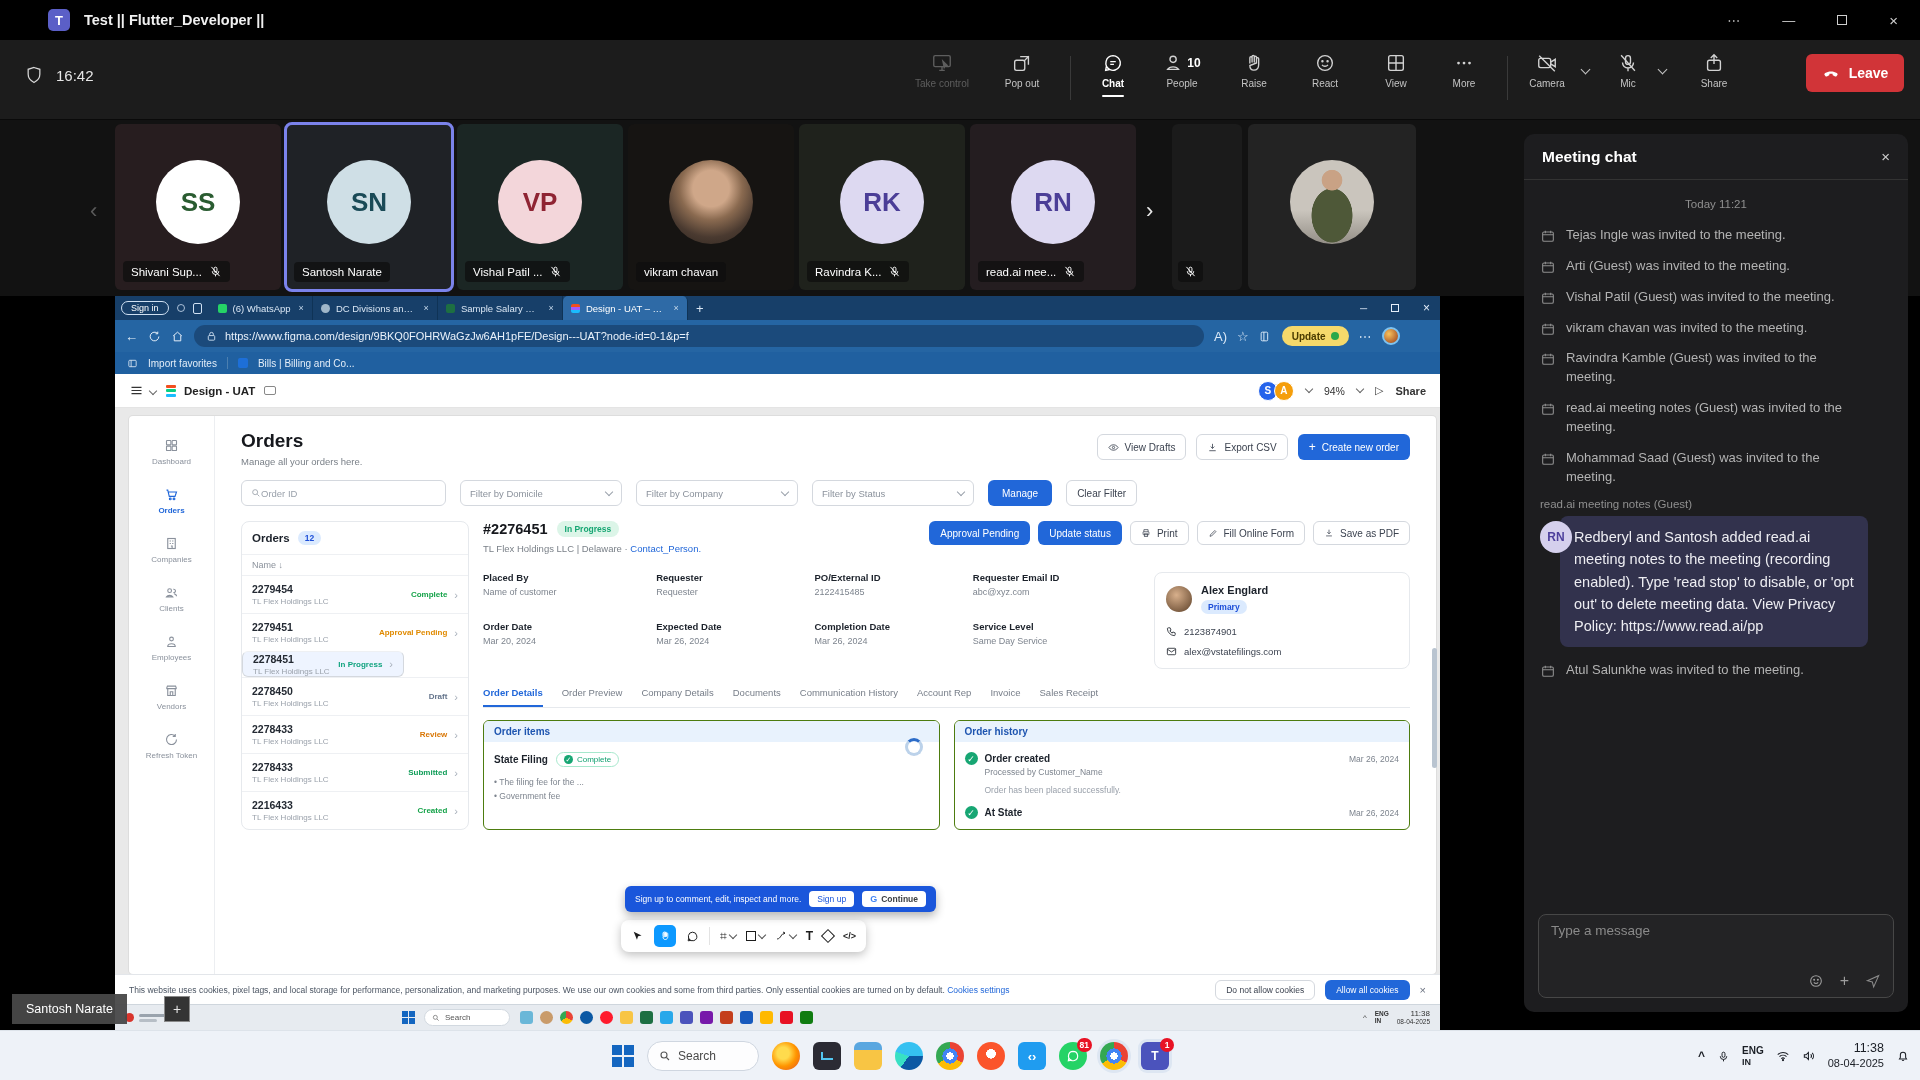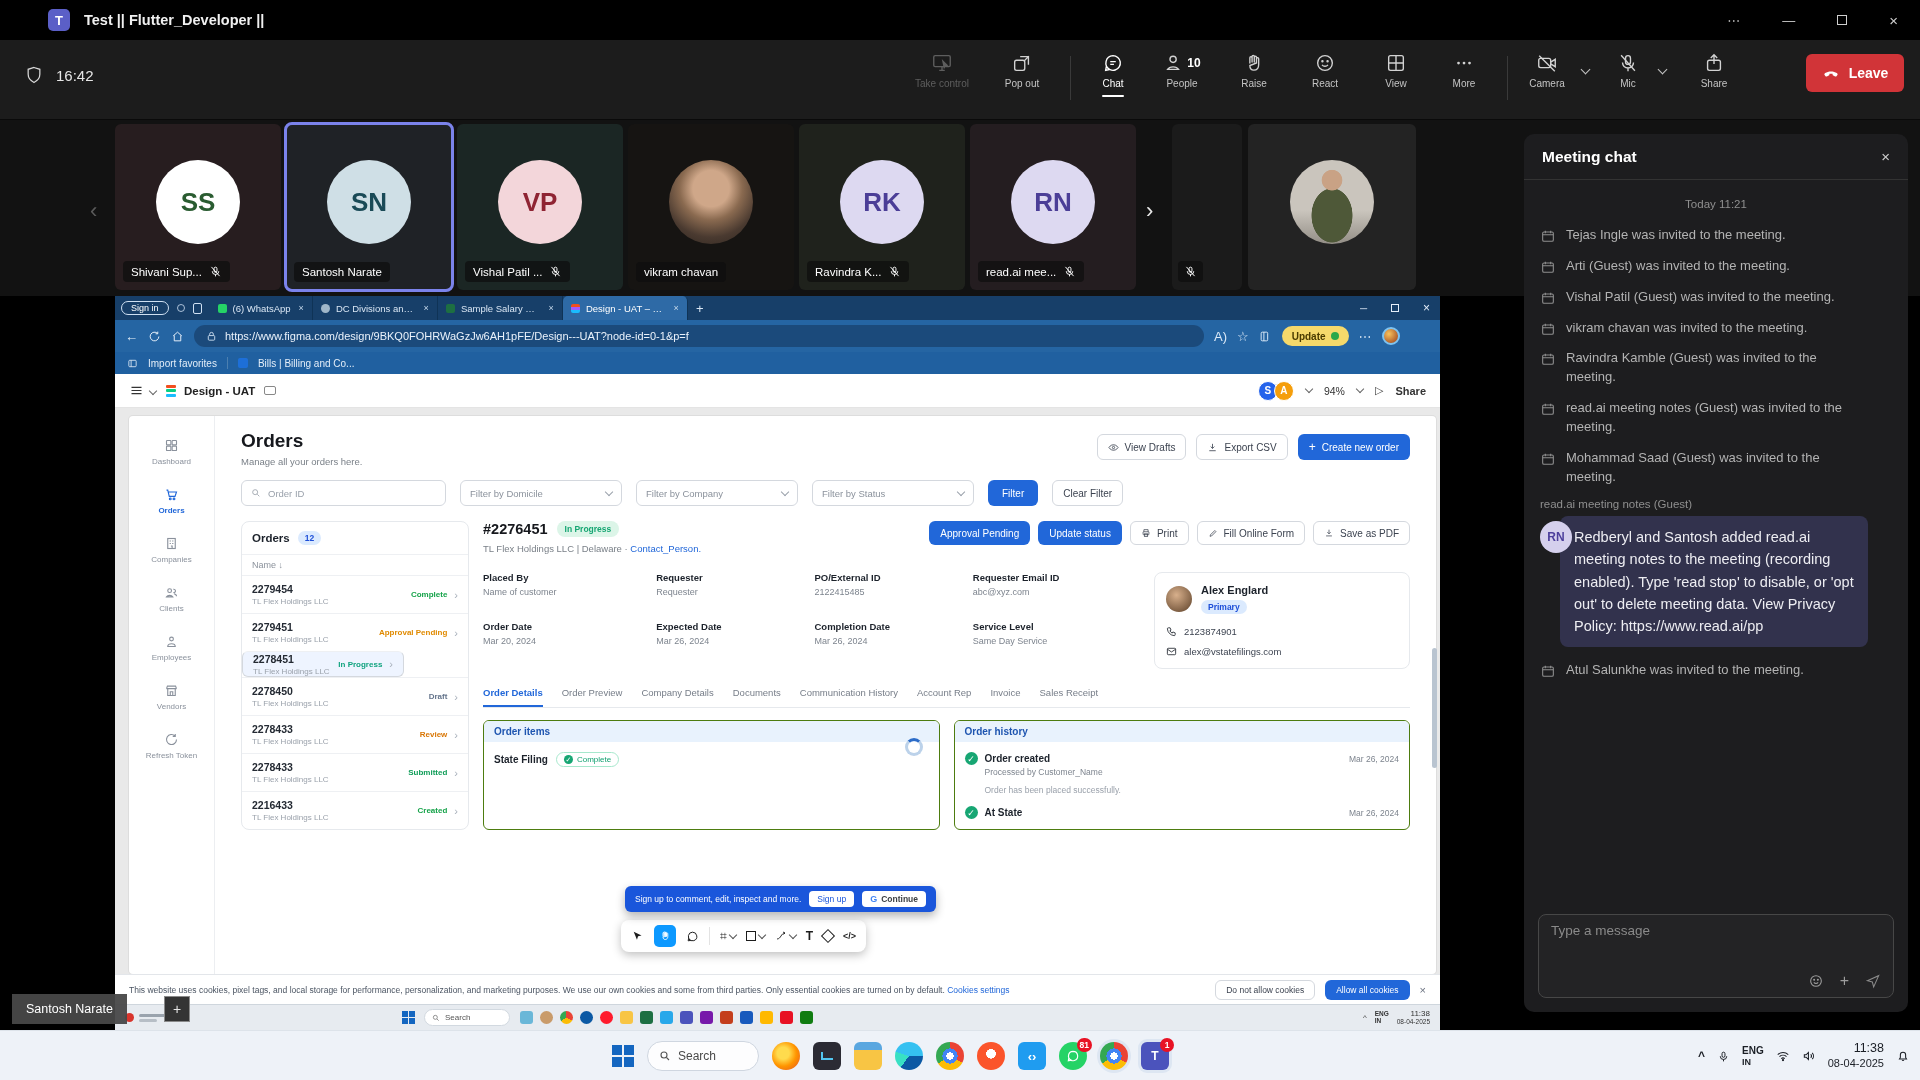--- a/index.html
+++ b/index.html
@@ -11,21 +11,21 @@
   .tlogo{width:22px;height:22px;margin-left:48px;border-radius:5px;background:#5b5fc7;color:#fff;font-size:13px;font-weight:bold;display:flex;align-items:center;justify-content:center}
   .ttitle{margin-left:14px;font-size:14.5px;font-weight:bold;color:#f0f0f0}
   .wctl{position:absolute;right:22px;top:0;height:40px;display:flex;align-items:center;gap:42px;color:#cfcfcf;font-size:13px}
   
   .meetbar{position:absolute;left:0;top:40px;width:1920px;height:80px;background:#1c1c1c;border-bottom:1px solid #0a0a0a}
   .timer{position:absolute;left:24px;top:24px;display:flex;align-items:center;gap:12px;color:#e6e6e6;font-size:15px}
   .ctls{position:absolute;left:900px;top:12px;height:58px;display:flex;align-items:flex-start}
   .ctl{width:72px;display:flex;flex-direction:column;align-items:center;gap:4px;color:#d2d2d2;cursor:pointer}
   .ctl .lb{font-size:10px;color:#c4c4c4;white-space:nowrap}
   .ctl.dis{color:#5e5e5e}.ctl.dis .lb{color:#5e5e5e}
-  .ctl.act .lb{color:#fff;font-weight:normal}
+  .ctl.act .lb{color:#fff;font-weight:bold}
   .ctl.act::after{content:"";width:22px;height:2px;background:#fff;border-radius:2px;margin-top:2px}
   .vsep{width:1px;height:44px;background:#3a3a3a;margin:4px 10px 0 10px}
   .chev{width:7px;height:7px;border-right:1.6px solid #c4c4c4;border-bottom:1.6px solid #c4c4c4;transform:rotate(45deg);margin-top:14px;margin-left:6px}
   .leavebtn{position:absolute;right:16px;top:14px;width:98px;height:38px;background:#d13438;border-radius:6px;display:flex;align-items:center;justify-content:center;gap:9px;color:#fff;font-size:14px;font-weight:bold;cursor:pointer}
   .cnt{font-size:12px;font-weight:bold;color:#fff;margin-left:2px}
   
   .strip{position:absolute;left:0;top:120px;width:1920px;height:176px;background:#121212}
   .tile{position:absolute;top:4px;height:166px;width:166px;border-radius:6px;overflow:hidden}
   .tile.activeb{outline:3px solid #7b83eb;outline-offset:-1px}
   .av{position:absolute;left:50%;top:36px;transform:translateX(-50%);width:84px;height:84px;border-radius:50%;display:flex;align-items:center;justify-content:center;font-size:26px;font-weight:bold}
@@ -50,21 +50,21 @@
   
   .app{position:absolute;left:14px;top:8px;right:4px;bottom:30px;background:#fff;border-radius:4px;display:flex;overflow:hidden;box-shadow:0 0 0 1px #ddd}
   .nav{width:86px;border-right:1px solid #eceef1;padding-top:22px;display:flex;flex-direction:column;align-items:center;gap:21px}
   .navit{display:flex;flex-direction:column;align-items:center;gap:4px;color:#8a919c;font-size:8px;cursor:pointer}
   .navit.on{color:#2167d9;font-weight:bold}
   .main{flex:1;padding:14px 26px 0 26px;position:relative;overflow:hidden}
   .h1{font-size:19px;font-weight:bold;color:#16181d}
   .sub{font-size:9.5px;color:#7a8088;margin-top:4px}
   .obtn{height:26px;border:1px solid #d4d8de;border-radius:6px;display:flex;align-items:center;gap:6px;padding:0 10px;font-size:10px;color:#3c4350;background:#fff;cursor:pointer;white-space:nowrap}
   .pbtn{height:26px;border-radius:6px;background:#2167d9;color:#fff;display:flex;align-items:center;gap:6px;padding:0 11px;font-size:10px;cursor:pointer;white-space:nowrap}
-  .inp{height:26px;border:1px solid #d4d8de;border-radius:6px;display:flex;align-items:center;gap:7px;padding:0 9px;font-size:9.5px;color:#9aa1ab;background:#fff}
+  .inp{height:26px;border:1px solid #d4d8de;border-radius:6px;display:flex;align-items:center;gap:0;padding:0 9px;font-size:9.5px;color:#9aa1ab;background:#fff}
   .sel{height:26px;width:162px;border:1px solid #d4d8de;border-radius:6px;display:flex;align-items:center;justify-content:space-between;padding:0 9px;font-size:9.5px;color:#8b929c;background:#fff;cursor:pointer}
   .schev{width:6px;height:6px;border-right:1.4px solid #9aa1ab;border-bottom:1.4px solid #9aa1ab;transform:rotate(45deg);margin-top:-3px}
   .listp{width:228px;border:1px solid #e6e9ed;border-radius:8px;overflow:hidden;flex:none}
   .lrow{display:flex;align-items:center;justify-content:space-between;padding:7px 10px;border-top:1px solid #eef0f3;cursor:pointer}
   .lrow.sel{background:#eef4ff}
   .lid{font-size:10.5px;font-weight:bold;color:#242a33}
   .lco{font-size:8px;color:#9aa1ab;margin-top:2px}
   .lst{font-size:8px;font-weight:bold;white-space:nowrap}
   .lchev{color:#a7afba;font-size:11px;margin-left:7px}
   .badge{background:#dbeafe;color:#1d4ed8;font-size:8.5px;font-weight:bold;border-radius:9px;padding:2px 7px}
@@ -508,21 +508,21 @@
             </div>
           <div class="sel">
               <span>Filter by Company</span>
               <span class="schev"></span>
             </div>
           <div class="sel">
               <span>Filter by Status</span>
               <span class="schev"></span>
             </div>
           <div class="pbtn" style="padding:0 14px">
-              <span>Filter</span>
+              <span>Manage</span>
             </div>
           <div class="obtn">
               <span>Clear Filter</span>
             </div>
         </div>
 
         <div class="flex" style="gap:14px;margin-top:15px;align-items:flex-start">
 
           <div class="listp">
             <div class="flex ac" style="gap:8px;padding:9px 10px">
@@ -718,20 +718,24 @@
             <div class="flex" style="gap:14px;margin-top:12px">
               <div class="panel">
                 <div class="phead">Order items</div>
                 <div style="padding:10px">
                   <div class="flex ac" style="gap:8px">
                     <span style="font-size:10px;font-weight:bold;color:#1c222b">State Filing</span>
                     <span class="flex ac" style="gap:4px;border:1px solid #a7e8cd;border-radius:9px;padding:2px 7px;font-size:8px;color:#0e9f6e">
                       <span class="gcheck" style="width:9px;height:9px;font-size:7px">✓</span>
                       <span>Complete</span>
                     </span>
+                  </div>
+                  <div style="font-size:8.5px;color:#7d848e;margin-top:8px;line-height:1.7">
+                    <div>•&nbsp;<span>The filing fee for the ...</span></div>
+                    <div>•&nbsp;<span>Government fee</span></div>
                   </div>
                 </div>
               </div>
               <div class="panel">
                 <div class="phead">Order history</div>
                 <div style="padding:10px">
                   <div class="flex ac" style="gap:7px">
                     <span class="gcheck">✓</span>
                     <span style="font-size:10px;font-weight:bold;color:#1c222b;flex:1">Order created</span>
                     <span style="font-size:8.5px;color:#7d848e">Mar 26, 2024</span>

